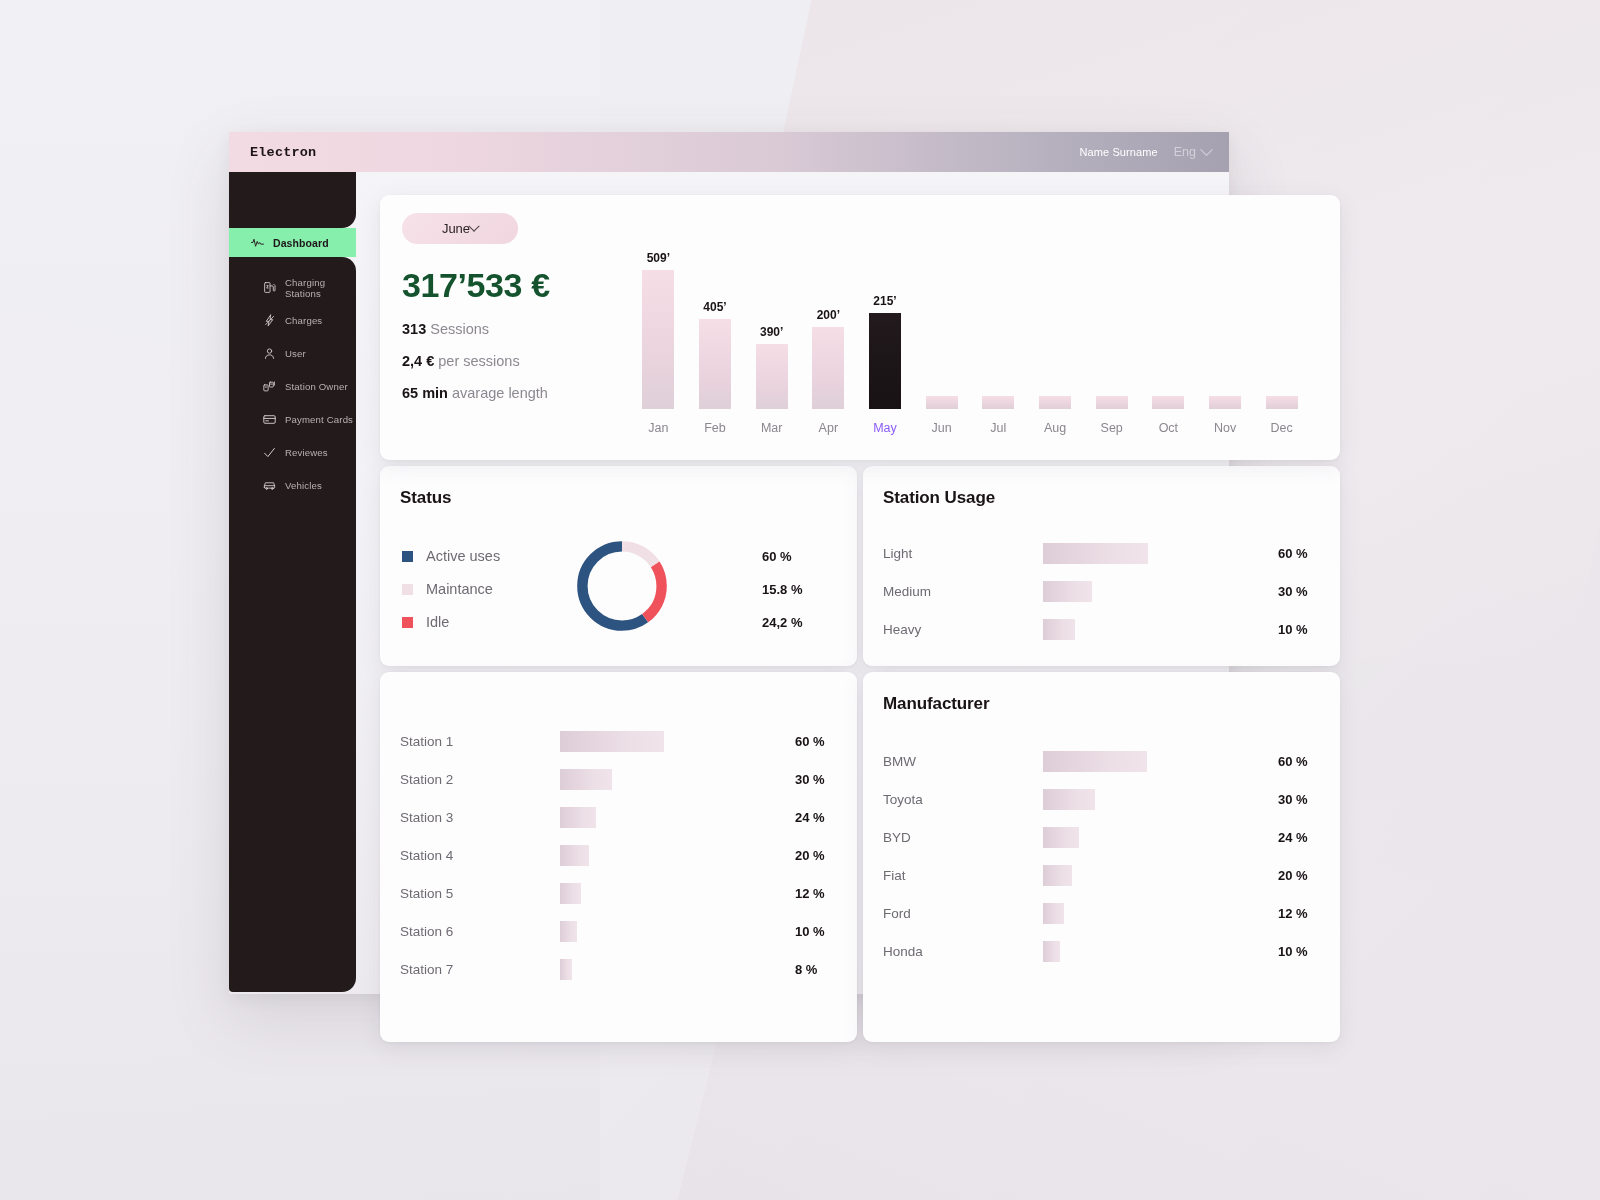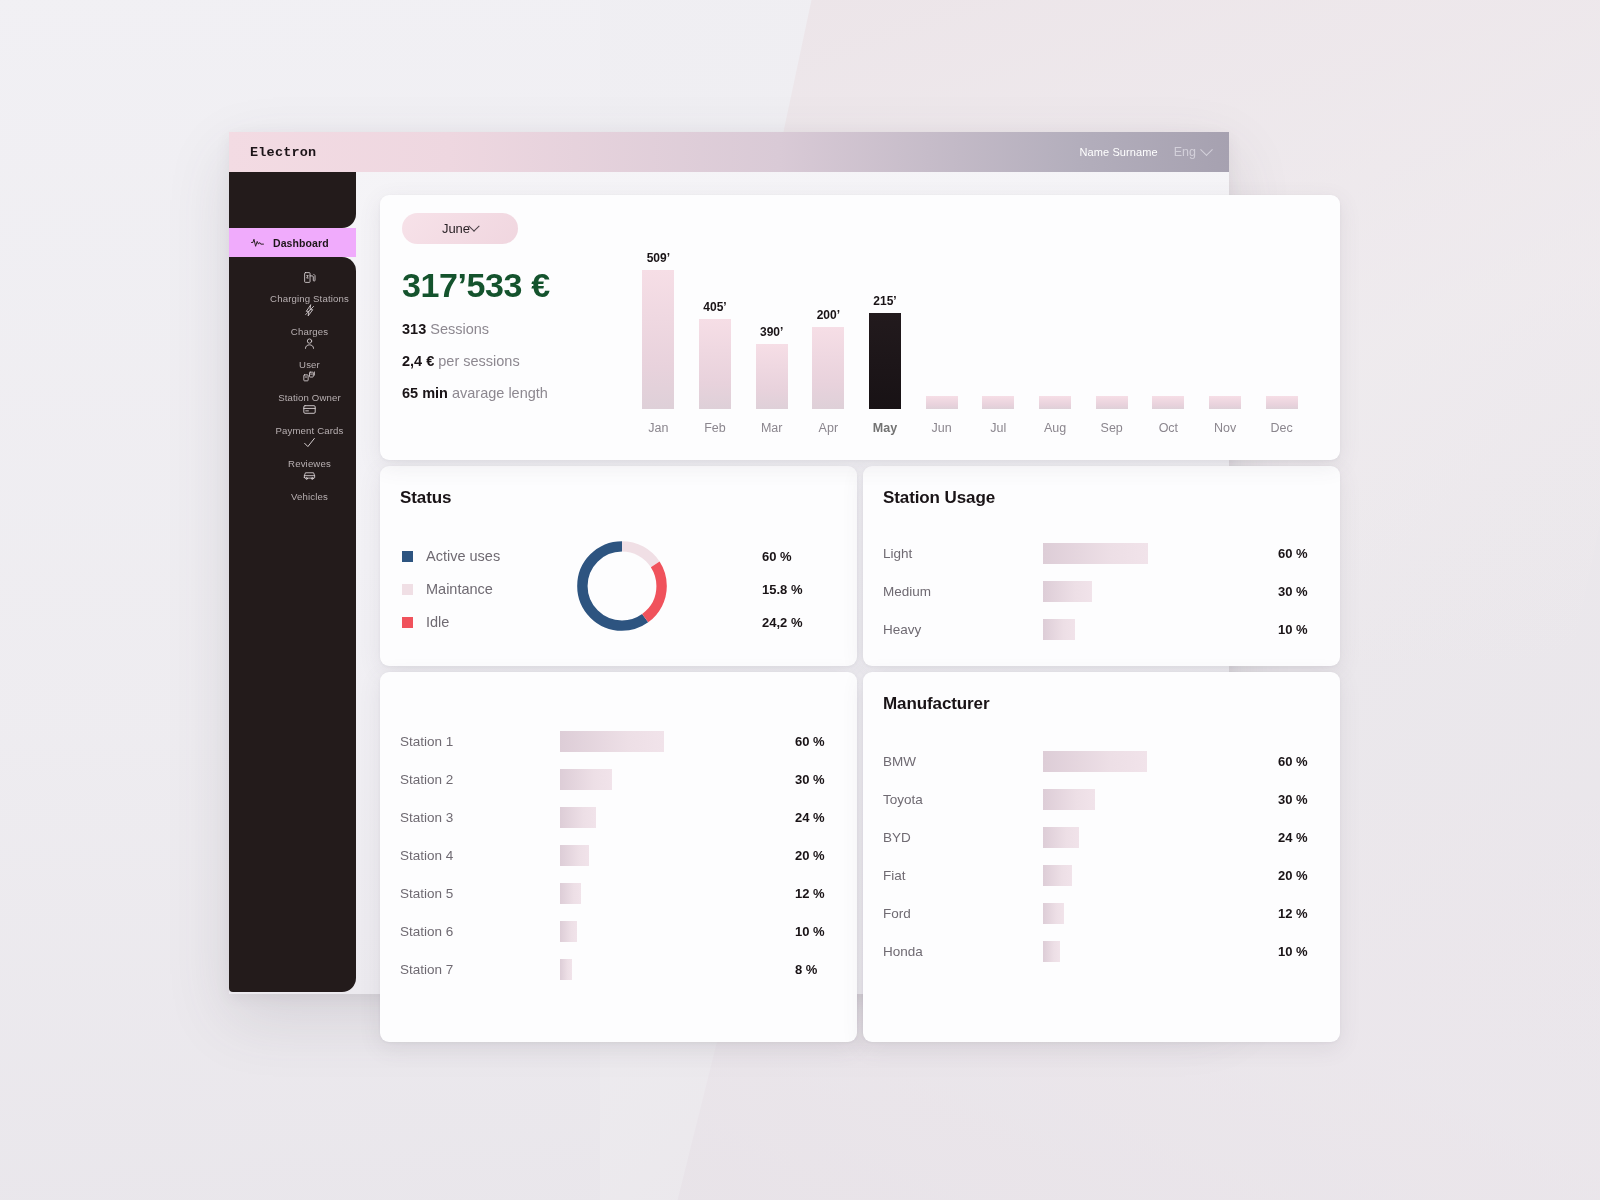--- a/index.html
+++ b/index.html
@@ -102,42 +102,41 @@
   .nav-block {
     background: #231b1b;
     width: 127px;
   }
   #nav-top {
     height: 56px;
     border-bottom-right-radius: 14px;
   }
   #nav-active {
     width: 127px; height: 29px;
-    background: #f0abfc;
+    background: #86efac;
     display: flex; align-items: center;
     padding-left: 22px;
     gap: 9px;
   }
   #nav-active .nav-label {
     color: #1d1518; font-weight: 700; font-size: 10.5px;
     letter-spacing: .1px;
   }
   #nav-rest {
     border-top-right-radius: 14px;
     border-bottom-right-radius: 14px;
     border-bottom-left-radius: 4px;
     padding-top: 14px;
     height: 735px;
   }
   .nav-item {
     height: 33px;
     display: flex; align-items: center;
     padding-left: 34px;
     gap: 9px;
-    flex-direction: column;
   }
   .nav-item .nav-label {
     color: #b8b0b2; font-size: 9.6px; letter-spacing: .15px;
   }
   .nav-icon { width: 13px; height: 13px; display: block; flex: none; color: #d9d2d4; }
   #nav-active .nav-icon { color: #2a2023; }
   .nav-icon svg { width: 13px; height: 13px; display: block; }
 
   
   #main {
@@ -205,21 +204,21 @@
     width: 32px;
     background: linear-gradient(180deg, #f6dee6 0%, #e8d2dc 70%, #ded0d8 100%);
   }
   .bar-col.highlight .bar-rect {
     background: linear-gradient(180deg, #221a1d 0%, #181215 100%);
   }
   .bar-label {
     position: absolute; bottom: -26px;
     font-size: 12.5px; color: #8b868e;
   }
-  .bar-col.highlight .bar-label { color: #737373; font-weight: 700; }
+  .bar-col.highlight .bar-label { color: #8b5cf6; font-weight: 400; }
 
   
   .row2 { display: flex; gap: 6px; margin-top: 6px; }
   .card-half { width: 477px; }
   .card-title {
     font-size: 17px; font-weight: 700; color: #191316;
     letter-spacing: -.1px;
   }
 
   #card-status, #card-usage { height: 200px; padding: 22px 20px; }

